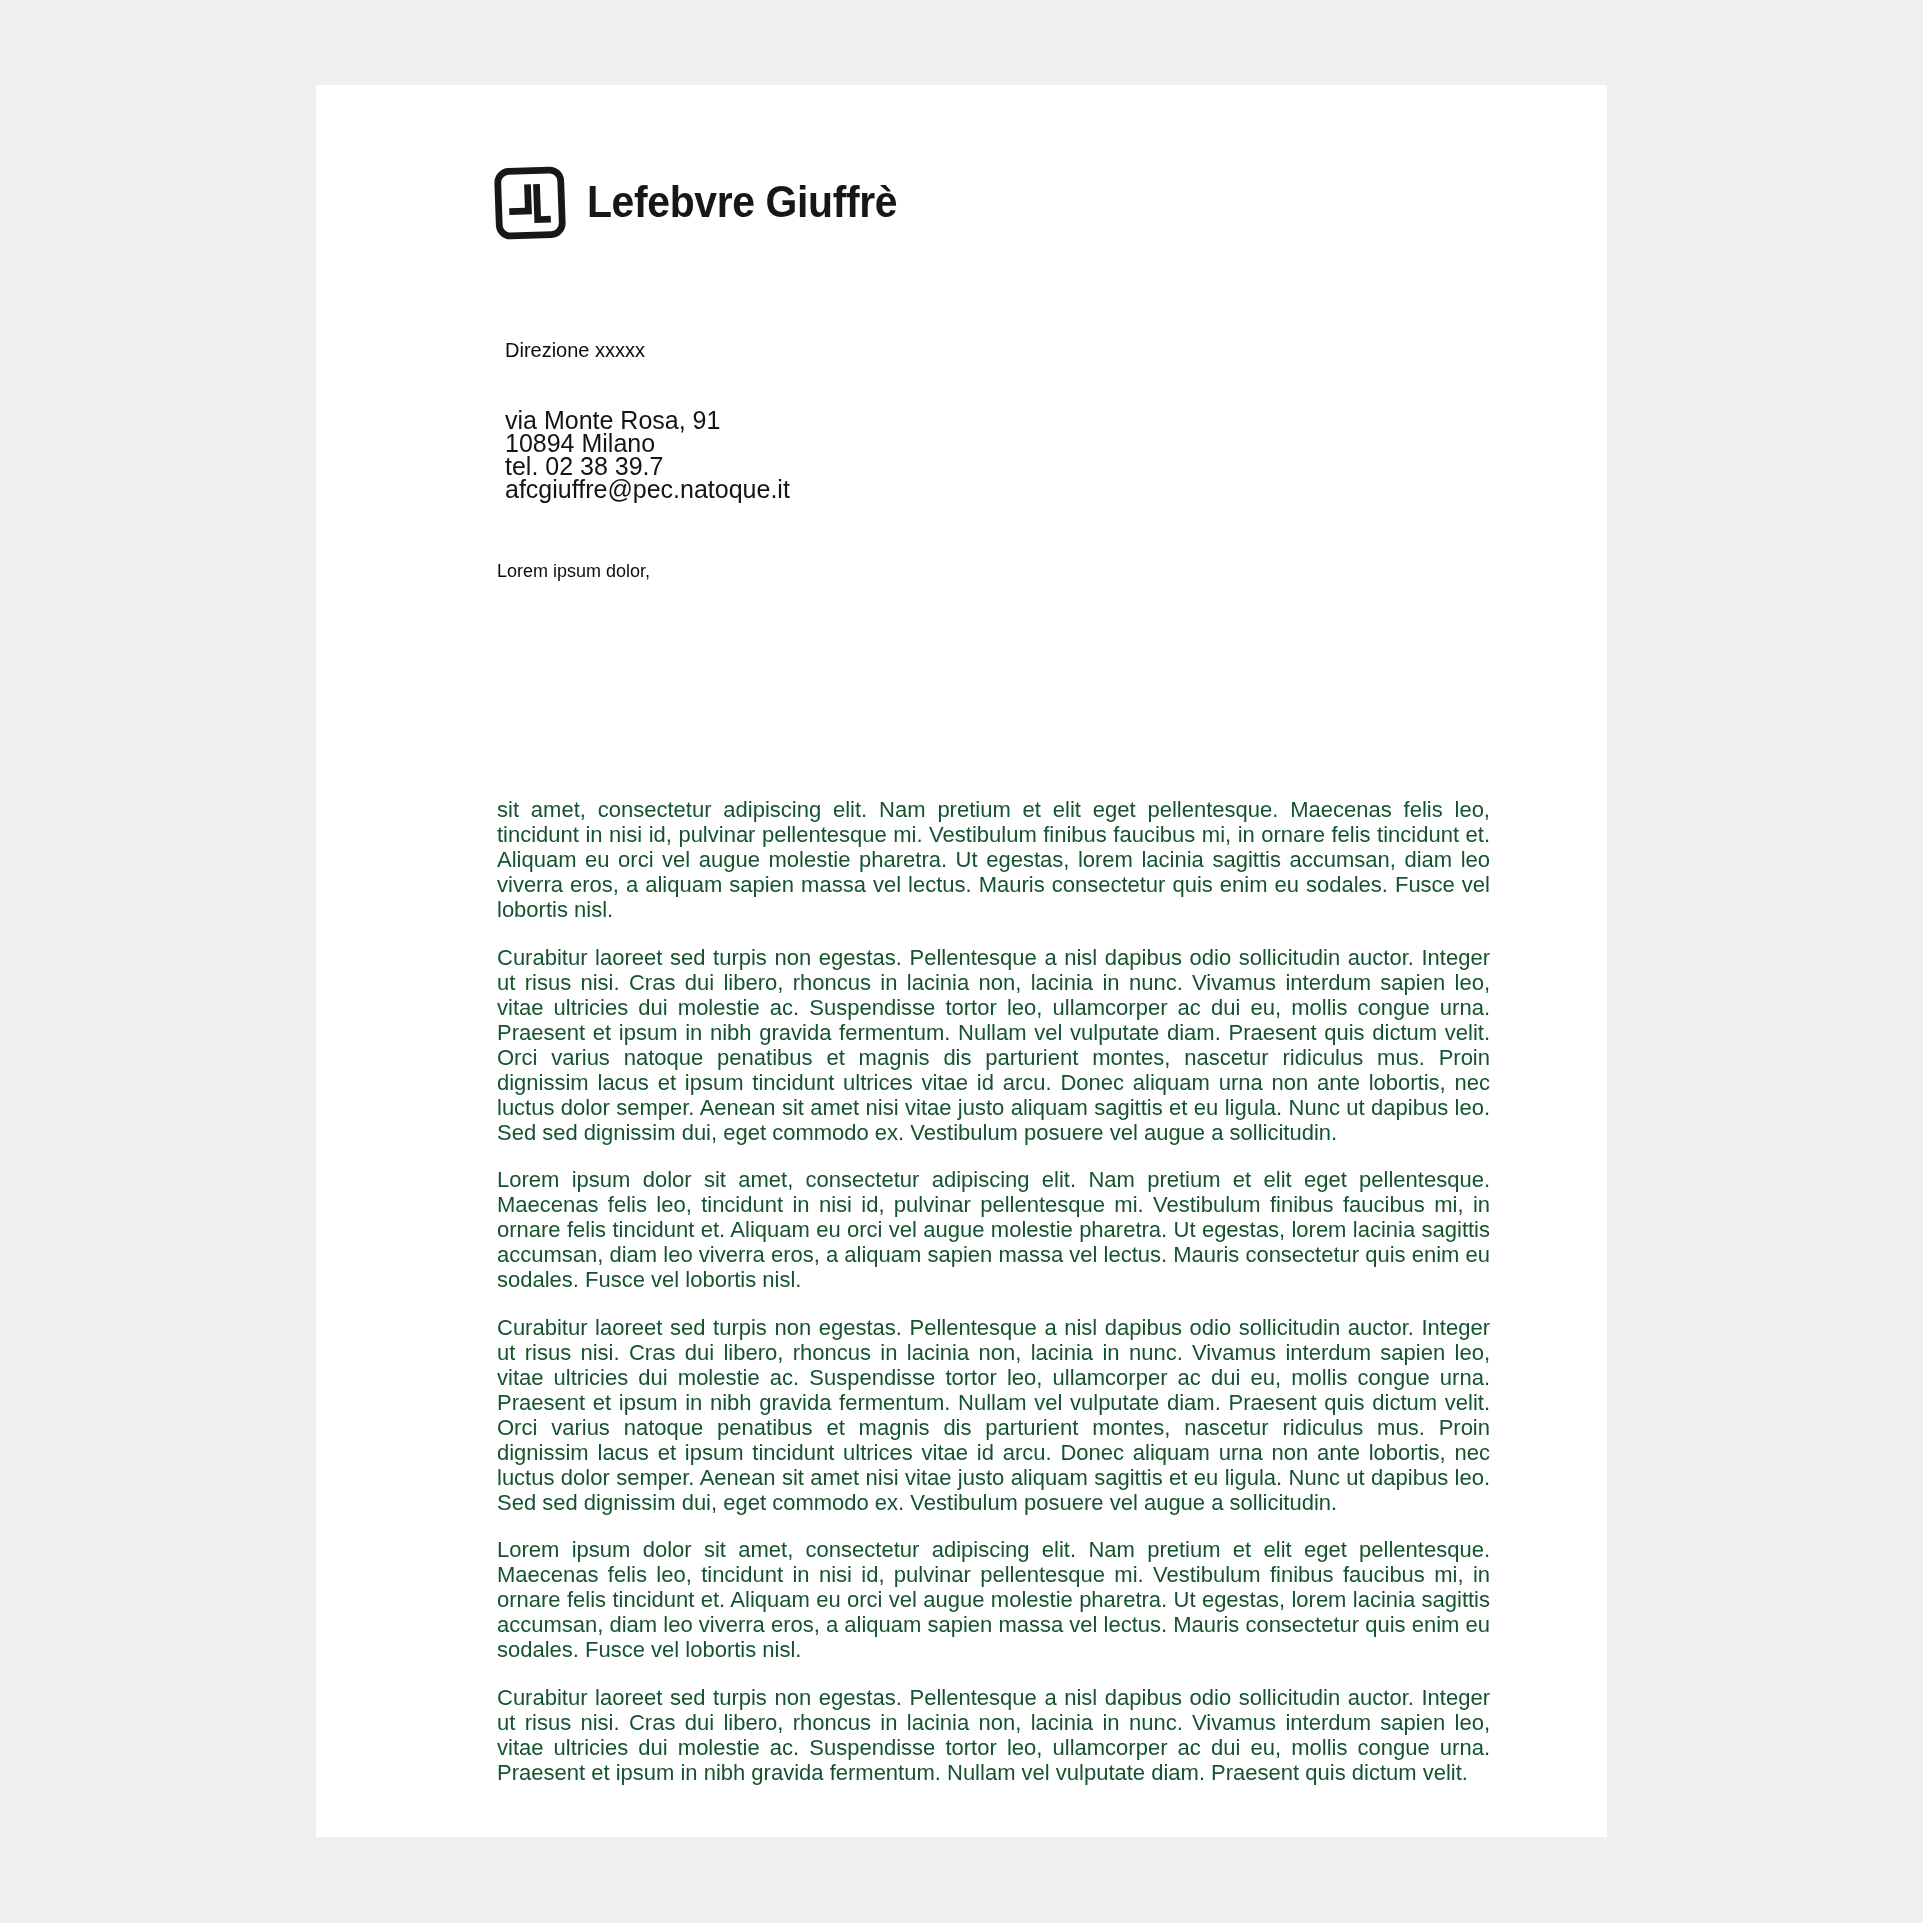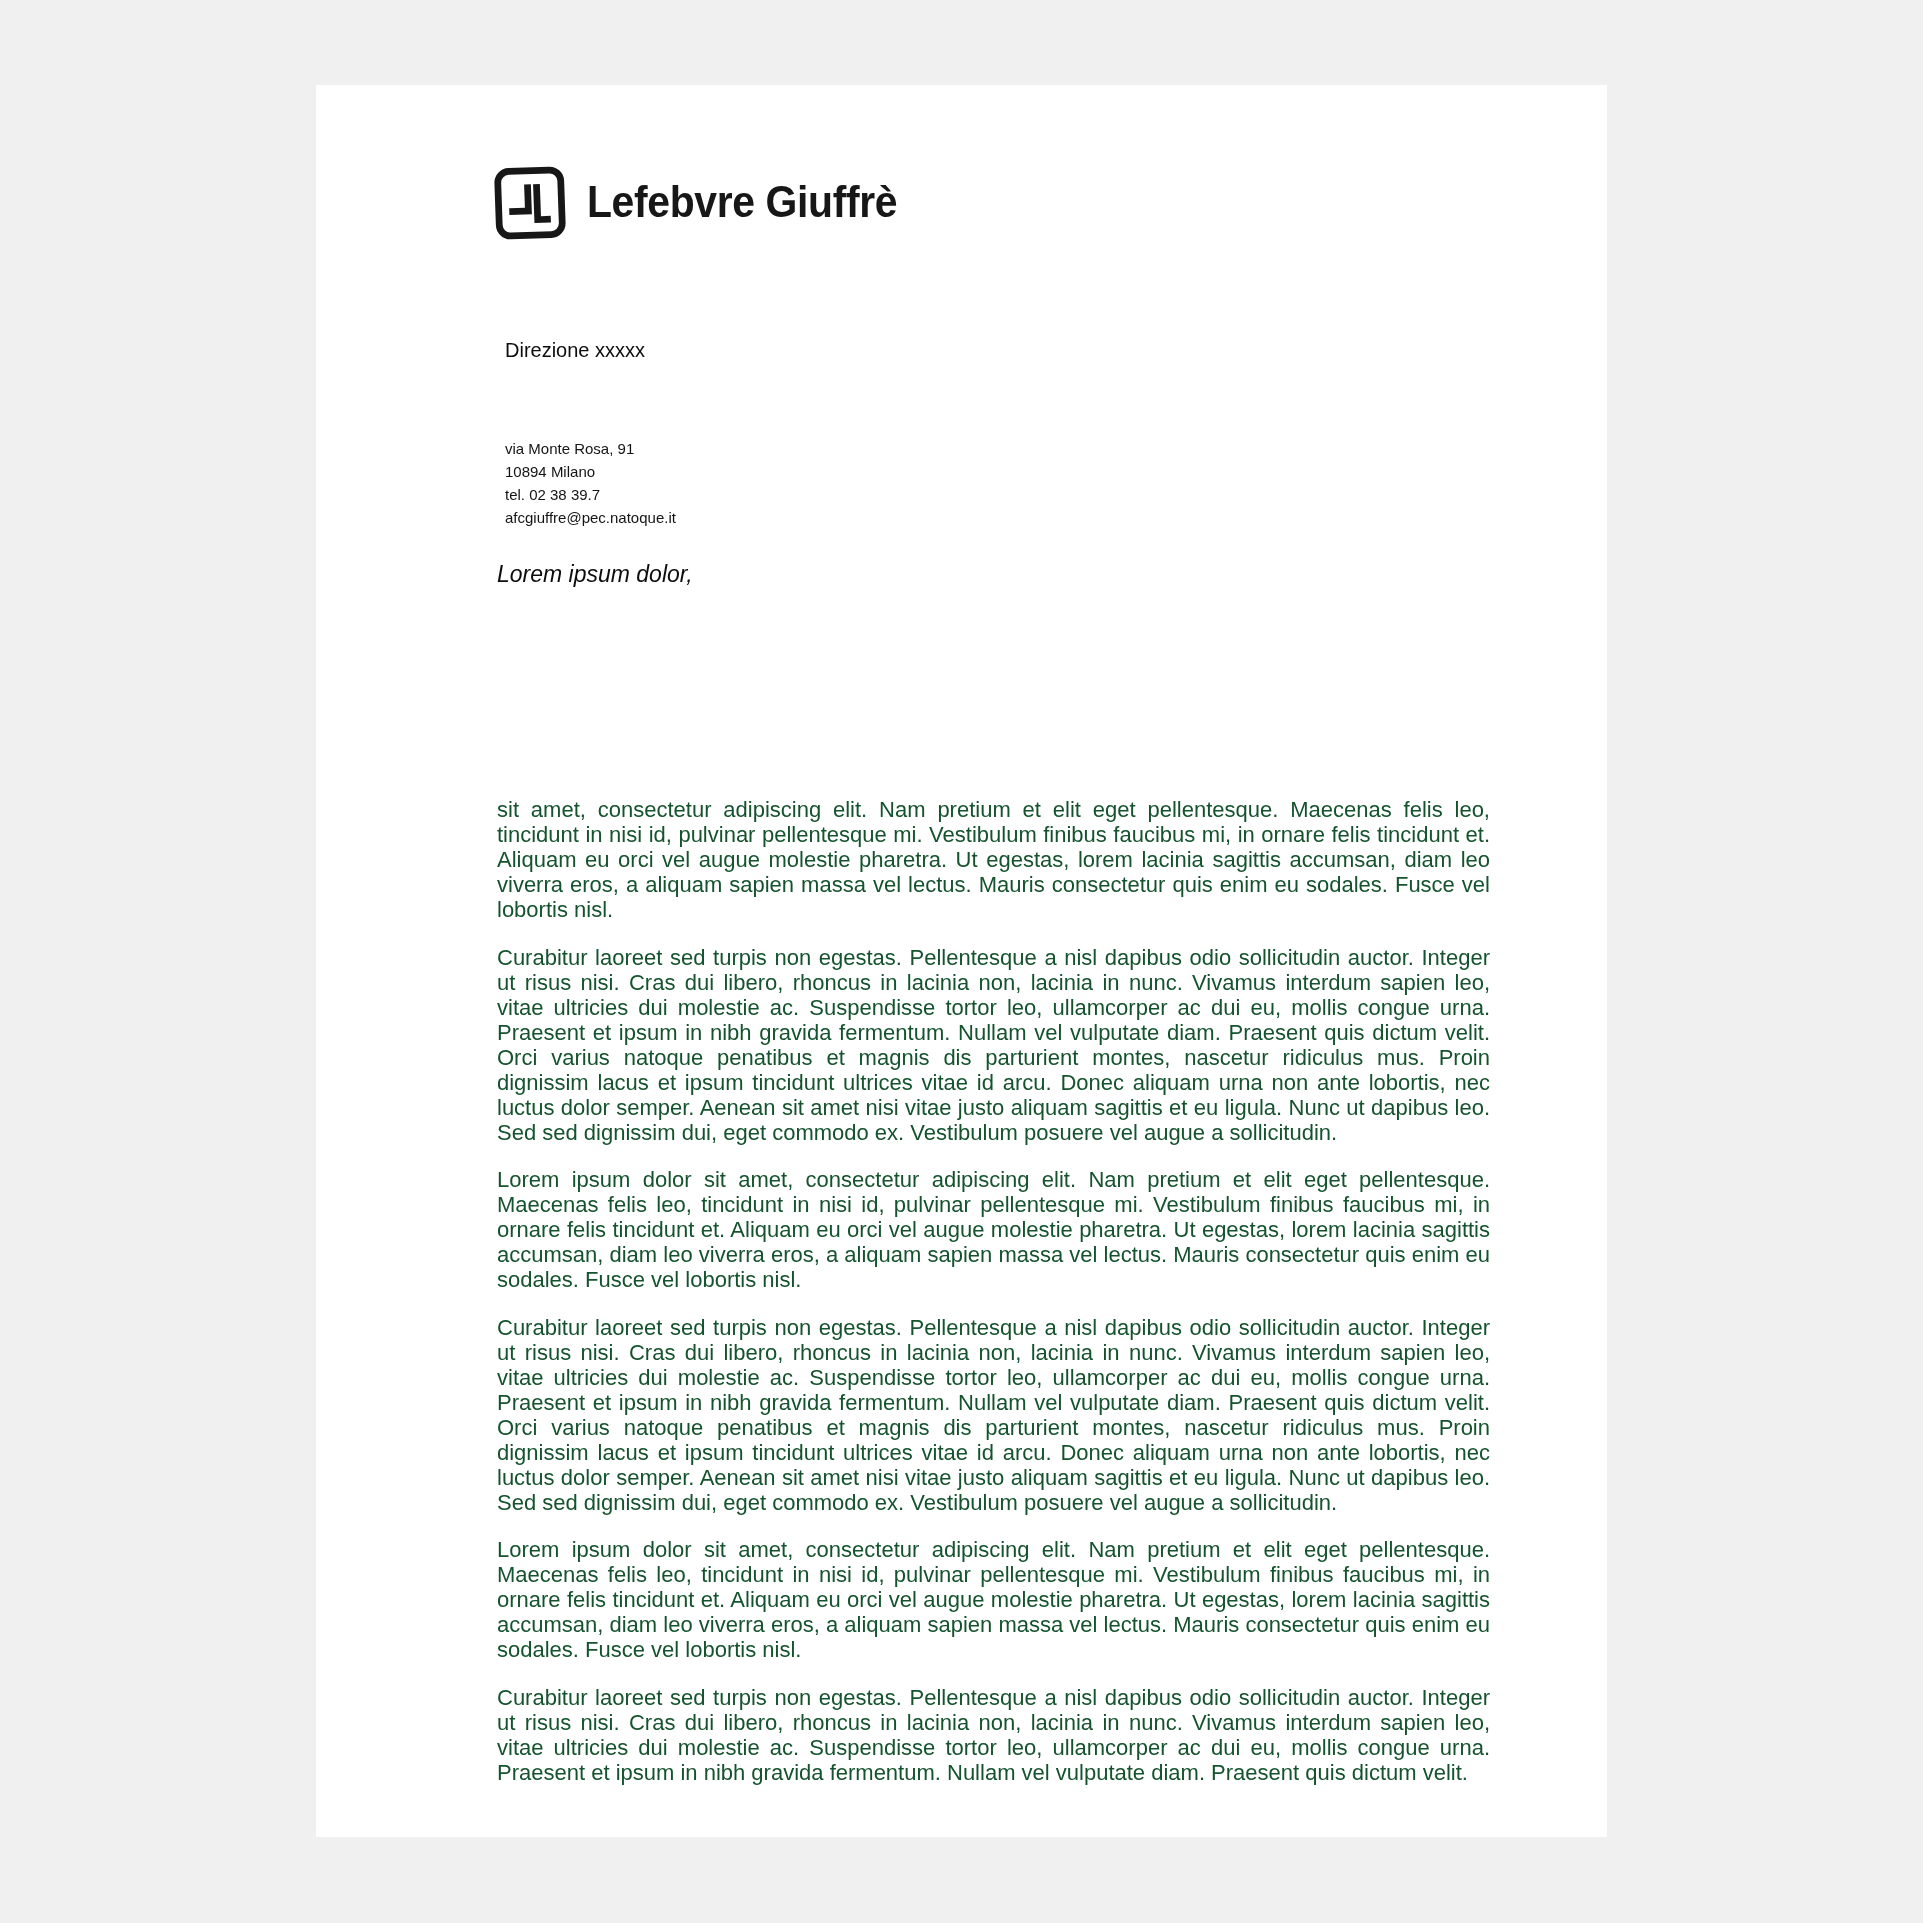--- a/index.html
+++ b/index.html
@@ -51,31 +51,30 @@
     left: 189px;
     top: 253px;
     font-size: 20px;
     font-weight: 400;
     color: #0d0d0d;
     line-height: 1.2;
   }
   .address-block {
     position: absolute;
     left: 189px;
-    top: 352px;
-    font-size: 15px;
+    top: 324px;
+    font-size: 25px;
     line-height: 23px;
     color: #141414;
   }
   .salutation {
     position: absolute;
     left: 181px;
     top: 476px;
-    font-size: 23px;
-    font-style: italic;
+    font-size: 18px;
     color: #0d0d0d;
     line-height: 1.2;
   }
   .letter-body {
     position: absolute;
     left: 181px;
     top: 712px;
     width: 993px;
     font-size: 22px;
     line-height: 25px;

